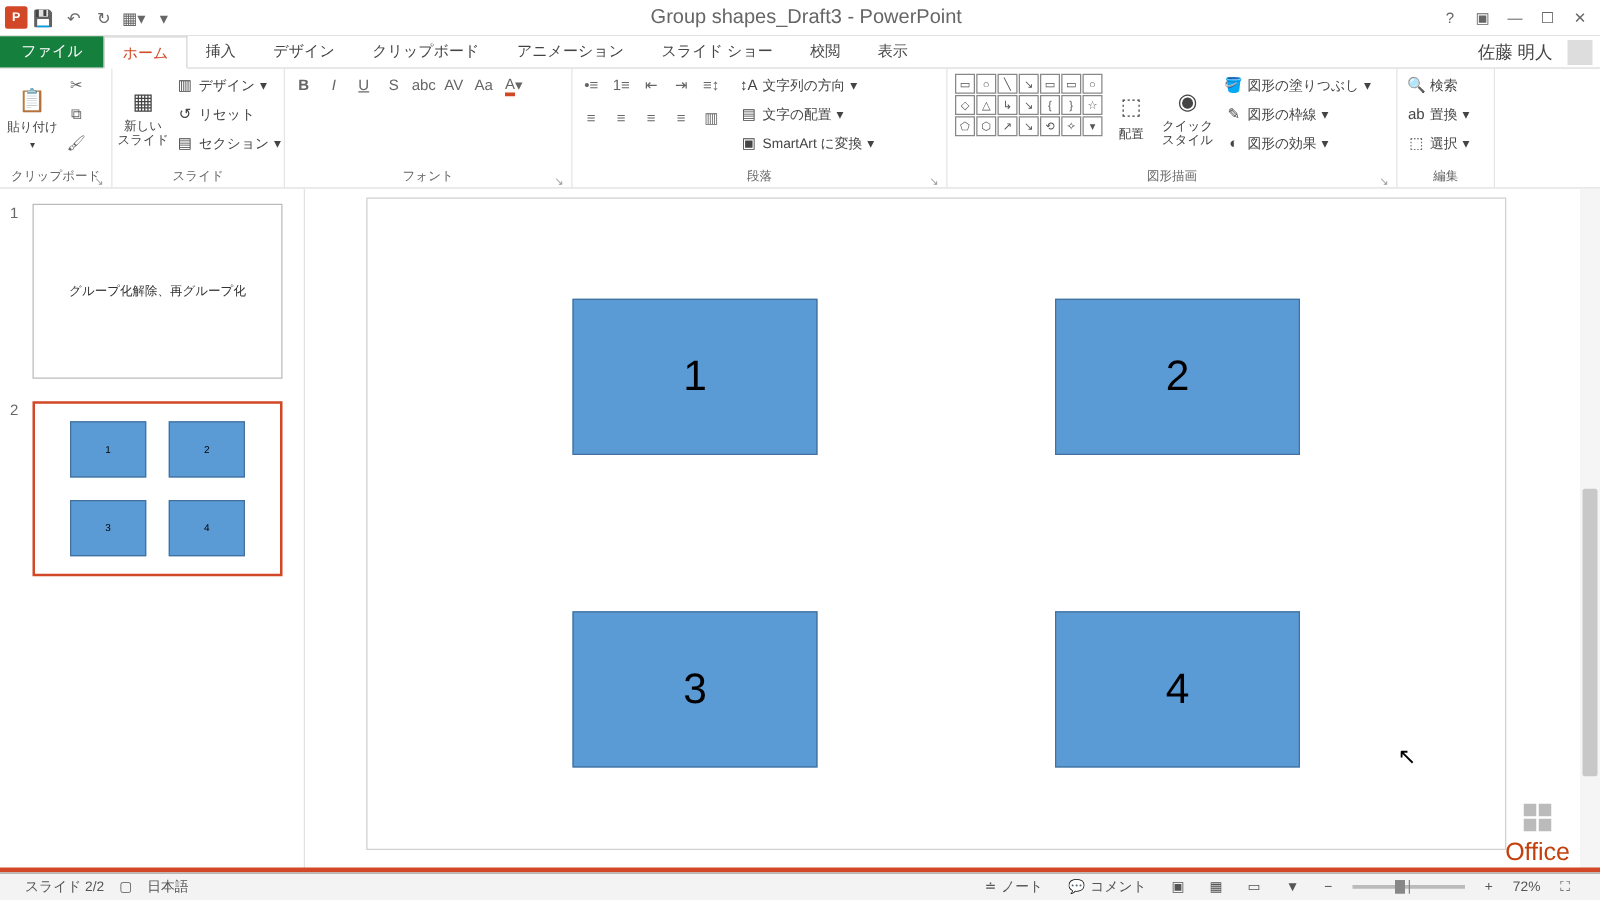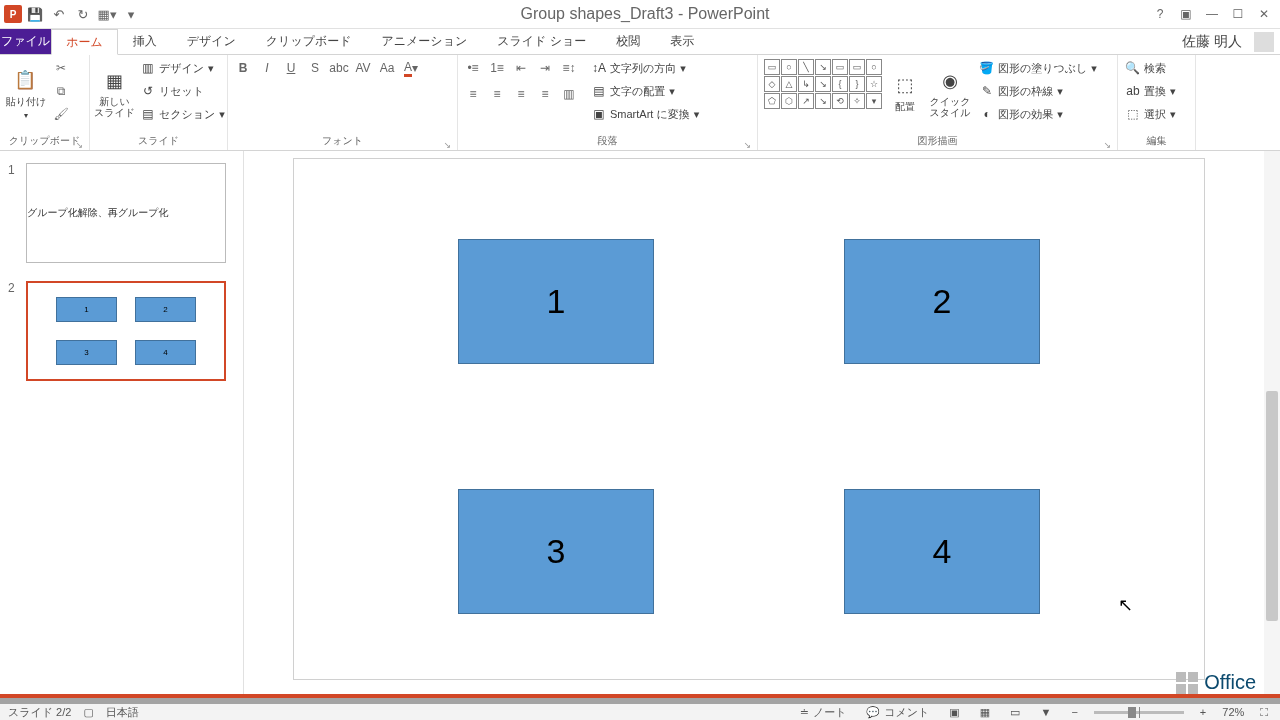--- a/index.html
+++ b/index.html
@@ -10,21 +10,21 @@
 .p-icon { width: 18px; height: 18px; background: #d24726; color: #fff; font-size: 10px; font-weight: bold; display: flex; align-items: center; justify-content: center; border-radius: 2px; }
 .qat-btn { width: 22px; height: 22px; display: flex; align-items: center; justify-content: center; color: #666; font-size: 13px; cursor: pointer; }
 .titlebar-center { flex: 1; text-align: center; font-size: 16px; color: #666; }
 .titlebar-right { display: flex; align-items: center; gap: 2px; padding-right: 4px; }
 .win-btn { width: 24px; height: 20px; display: flex; align-items: center; justify-content: center; color: #666; font-size: 12px; cursor: pointer; }
 .user-name { font-size: 14px; color: #444; margin-right: 6px; }
 .avatar { width: 20px; height: 20px; background: #ddd; }
 
 .tabstrip { height: 26px; background: #fff; display: flex; align-items: stretch; border-bottom: 1px solid #d4d4d4; }
 .tab { padding: 0 14px; display: flex; align-items: center; font-size: 12px; color: #444; cursor: pointer; border: 1px solid transparent; }
-.tab.file { background: #4c1d95; color: #fff; padding: 0 0; }
+.tab.file { background: #15803d; color: #fff; padding: 0 16px; }
 .tab.active { border: 1px solid #d4d4d4; border-bottom: 1px solid #fff; color: #d24726; background: #fff; margin-bottom: -1px; }
 
 .ribbon { height: 96px; background: #fff; display: flex; border-bottom: 1px solid #d4d4d4; }
 .rgroup { border-right: 1px solid #e5e5e5; display: flex; flex-direction: column; padding: 2px 4px 0; }
 .rgroup-body { flex: 1; display: flex; align-items: flex-start; gap: 2px; }
 .rgroup-label { height: 16px; font-size: 10px; color: #666; text-align: center; position: relative; }
 .rgroup-label .launcher { position: absolute; right: 2px; bottom: 0; font-size: 9px; color: #999; cursor: pointer; }
 
 .bigbtn { display: flex; flex-direction: column; align-items: center; justify-content: center; width: 44px; height: 72px; font-size: 10px; color: #444; cursor: pointer; gap: 2px; }
 .bigbtn .ico { width: 26px; height: 26px; display: flex; align-items: center; justify-content: center; font-size: 18px; }
@@ -34,38 +34,38 @@
 .txtbtn .ico { width: 14px; height: 14px; display: inline-flex; align-items: center; justify-content: center; font-size: 12px; }
 .fontbox { height: 22px; border: 1px solid #ccc; font-size: 11px; padding: 0 4px; display: flex; align-items: center; background: #fff; }
 
 .shape-gallery { display: grid; grid-template-columns: repeat(7, 16px); grid-template-rows: repeat(3, 16px); gap: 1px; padding: 2px; }
 .shape-gallery span { border: 1px solid #888; font-size: 9px; display: flex; align-items: center; justify-content: center; color: #555; }
 
 .workspace { position: absolute; top: 151px; left: 0; right: 0; bottom: 22px; display: flex; background: #fff; }
 .thumbs { width: 244px; background: #fff; border-right: 1px solid #e1e1e1; padding: 12px 8px; overflow: hidden; }
 .thumb-row { display: flex; gap: 6px; margin-bottom: 18px; }
 .thumb-num { font-size: 12px; color: #666; width: 12px; }
-.thumb { width: 200px; height: 100px; border: 1px solid #bbb; background: #fff; display: flex; align-items: center; position: relative; }
+.thumb { width: 200px; height: 140px; border: 1px solid #bbb; background: #fff; display: flex; align-items: center; justify-content: center; position: relative; }
 .thumb.sel { border: 2px solid #d24726; }
 .thumb-title { font-size: 10px; color: #333; }
 .thumb-grid { display: grid; grid-template-columns: 1fr 1fr; grid-template-rows: 1fr 1fr; gap: 18px; padding: 14px 28px; width: 100%; height: 100%; }
 .thumb-grid div { background: #5b9bd5; border: 1px solid #41719c; display: flex; align-items: center; justify-content: center; font-size: 8px; color: #000; }
 
 .canvas-area { flex: 1; background: #fff; position: relative; overflow: hidden; }
 .slide { position: absolute; left: 50px; top: 8px; width: 910px; height: 520px; background: #fff; box-shadow: 0 0 0 1px #d0d0d0; }
 .shape { position: absolute; width: 196px; height: 125px; background: #5b9bd5; border: 1px solid #41719c; display: flex; align-items: center; justify-content: center; font-size: 34px; color: #000; }
 .scroll-v { position: absolute; right: 0; top: 0; bottom: 0; width: 16px; background: #f5f5f5; }
 .scroll-v .th { position: absolute; left: 2px; right: 2px; top: 240px; height: 230px; background: #c8c8c8; border-radius: 2px; }
 
-.office-logo { position: absolute; right: 24px; bottom: 4px; font-size: 20px; color: #0c4a6e; display: flex; align-items: center; gap: 6px; }
+.office-logo { position: absolute; right: 24px; bottom: 4px; font-size: 20px; color: #c2410c; display: flex; align-items: center; gap: 6px; flex-direction: column; }
 .office-logo .sq { display: grid; grid-template-columns: 10px 10px; grid-template-rows: 10px 10px; gap: 2px; }
 .office-logo .sq span { background: #bbb; }
 
 .accent { position: absolute; left: 0; bottom: 22px; width: 100%; height: 4px; background: #d24726; }
-.statusbar { position: absolute; left: 0; bottom: 0; width: 100%; height: 22px; background: #f3f3f3; border-top: 6px solid #a3a3a3; display: flex; align-items: center; font-size: 11px; color: #555; padding: 0 8px; gap: 12px; }
+.statusbar { position: absolute; left: 0; bottom: 0; width: 100%; height: 22px; background: #f3f3f3; border-top: 1px solid #a3a3a3; display: flex; align-items: center; font-size: 11px; color: #555; padding: 0 20px; gap: 12px; }
 .statusbar .spacer { flex: 1; }
 .sb-btn { display: flex; align-items: center; gap: 4px; cursor: pointer; padding: 0 4px; }
 .zoom-slider { width: 90px; height: 3px; background: #bbb; position: relative; }
 .zoom-slider .tk { position: absolute; left: 50%; top: -4px; width: 1px; height: 11px; background: #888; }
 .zoom-slider .hn { position: absolute; left: 38%; top: -4px; width: 8px; height: 11px; background: #888; }
 .cursor { position: absolute; left: 1118px; top: 594px; font-size: 18px; color: #000; pointer-events: none; }
 </style>
 </head>
 <body>
 

